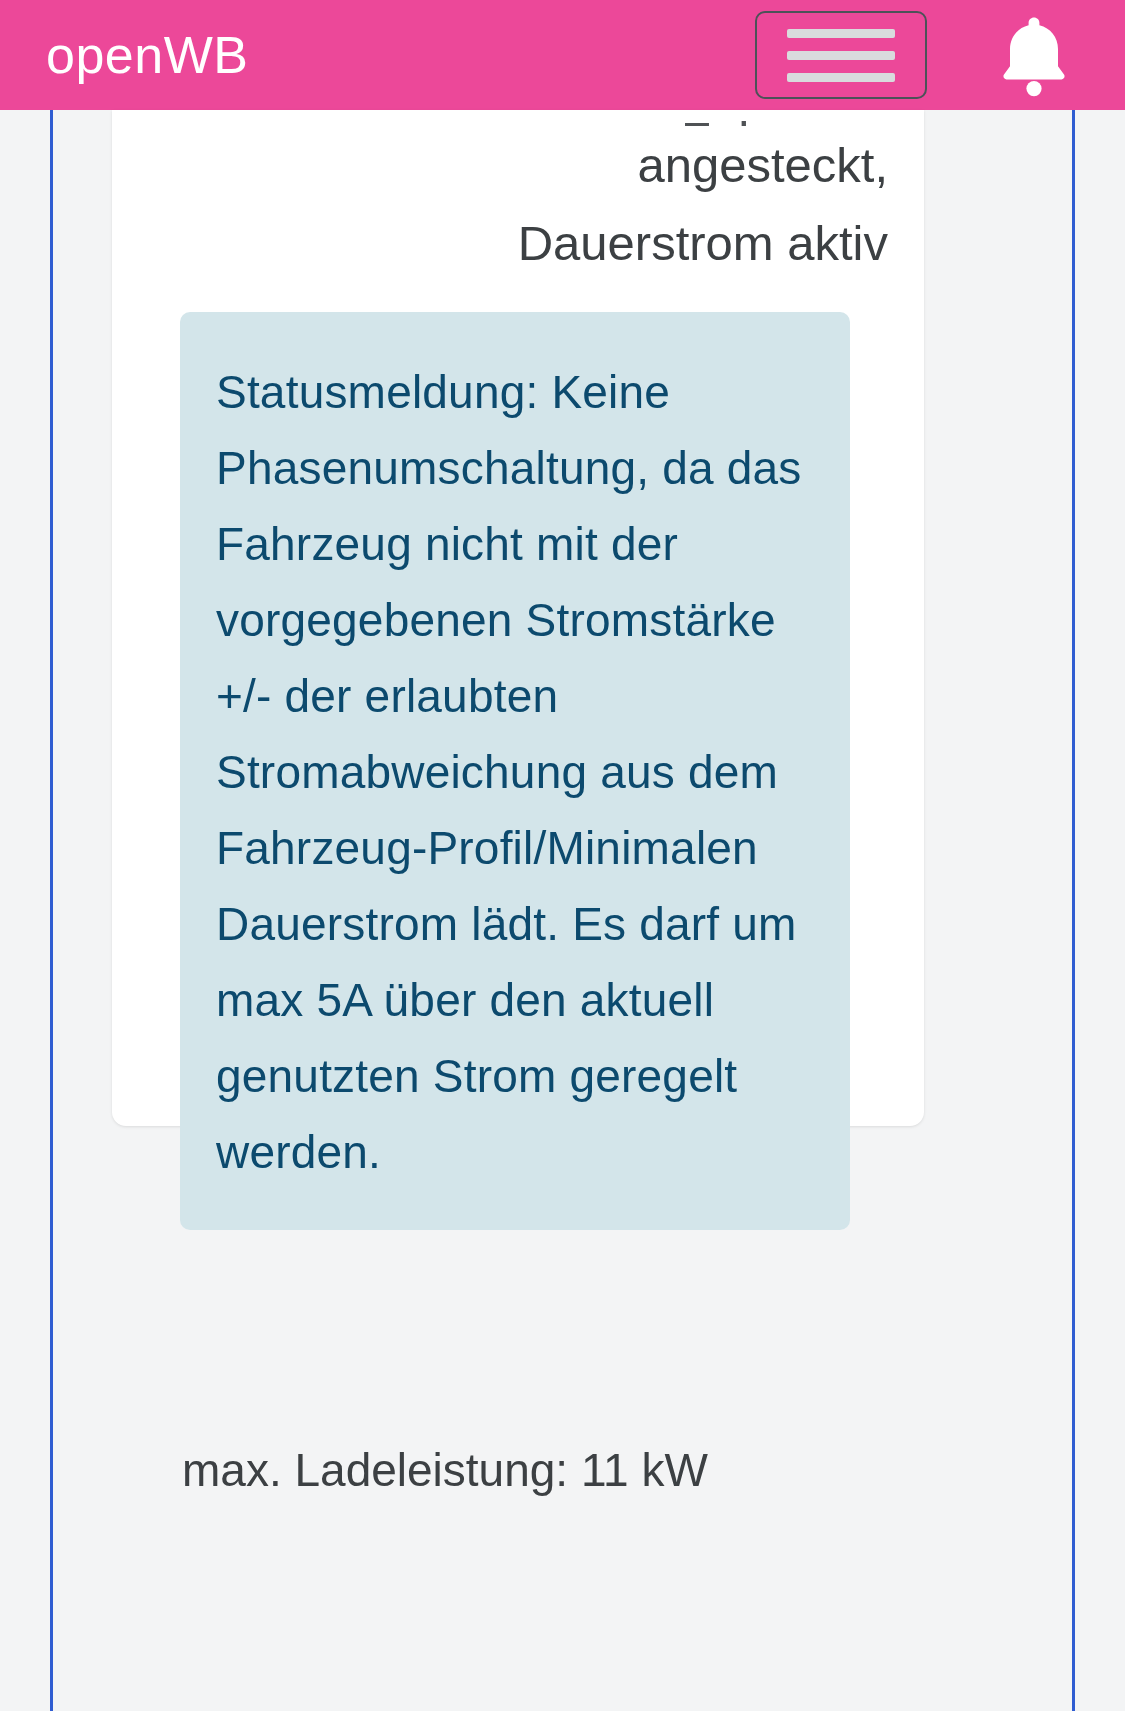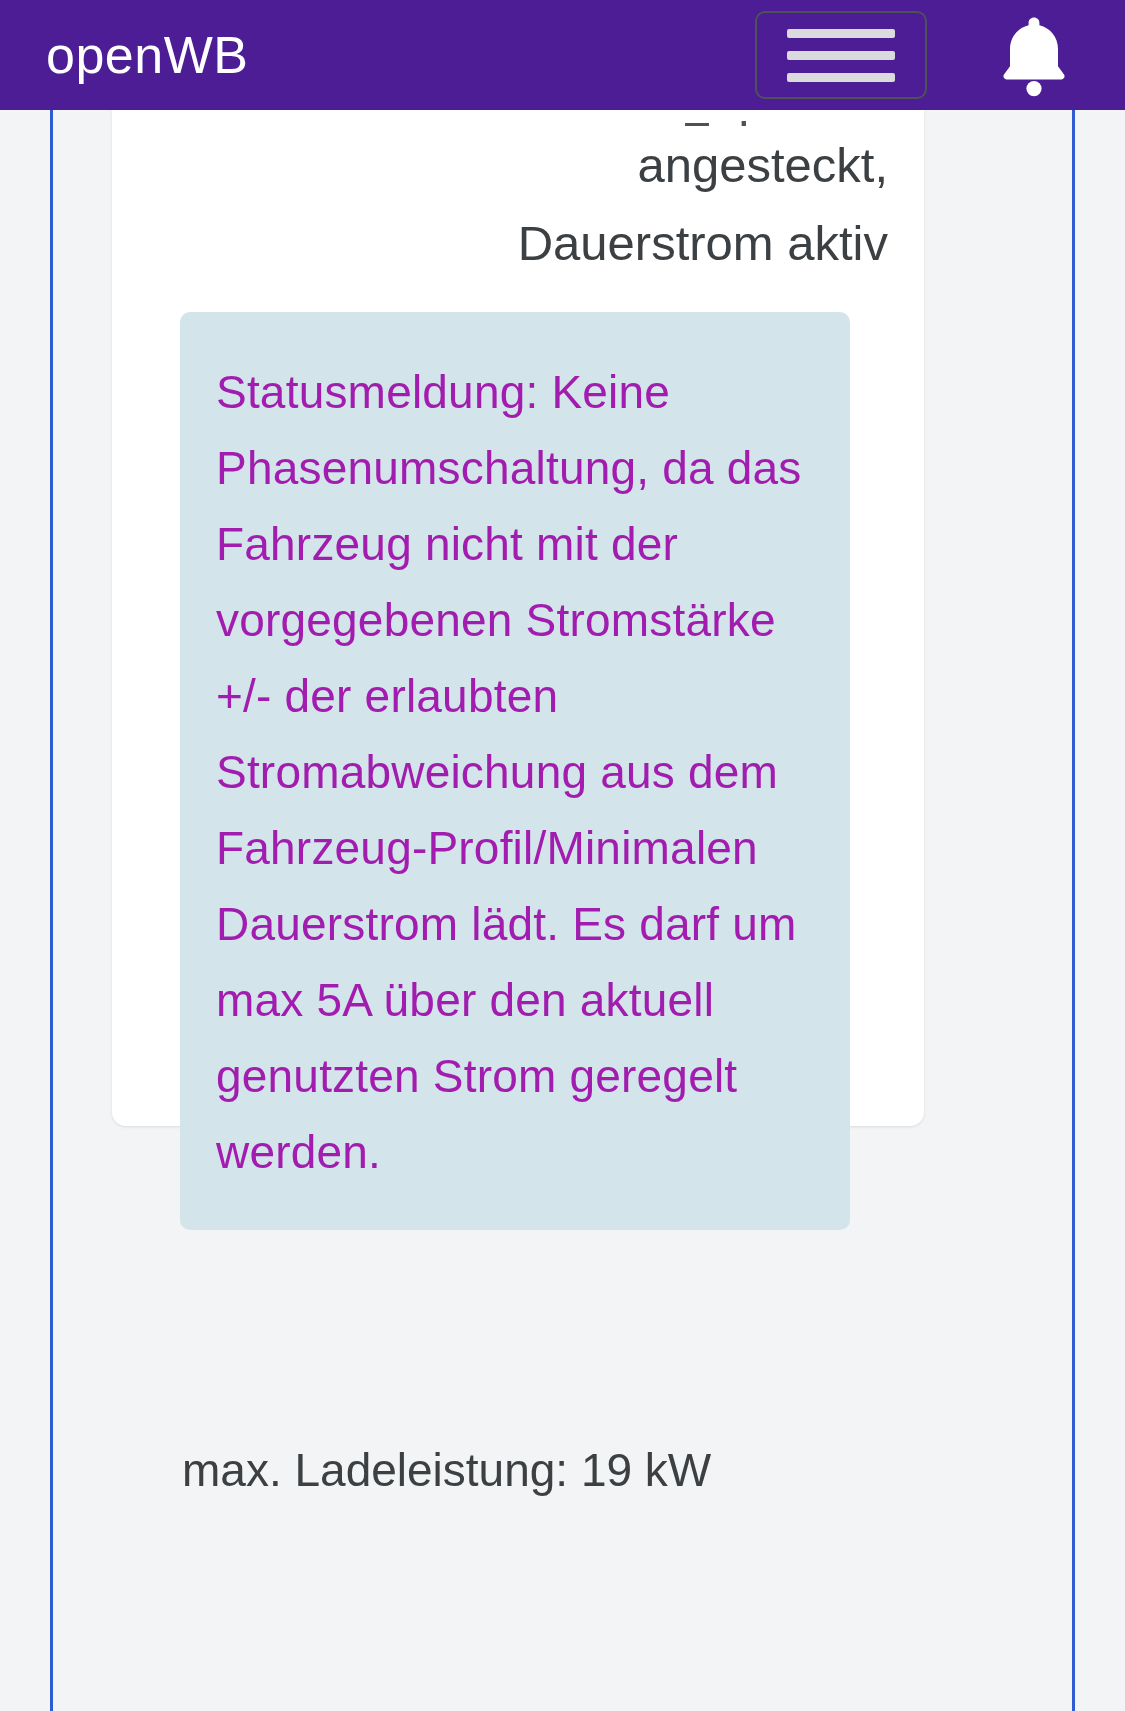--- a/index.html
+++ b/index.html
@@ -14,21 +14,21 @@
     font-family: "Liberation Sans", sans-serif;
     -webkit-font-smoothing: antialiased;
   }
 
   
   .appbar {
     position: absolute;
     top: 0; left: 0;
     width: 1125px;
     height: 110px;
-    background: #4c1d95;
+    background: #ec4899;
     box-sizing: border-box;
     display: flex;
     align-items: center;
   }
   .brand {
     color: #ffffff;
     font-size: 52px;
     font-weight: 400;
     letter-spacing: 0.5px;
     margin-left: 46px;
@@ -122,21 +122,21 @@
 
   .notice {
     position: absolute;
     top: 202px;
     left: 68px;
     width: 670px;
     background: #d3e5ea;
     border-radius: 10px;
     padding: 42px 36px 40px 36px;
     box-sizing: border-box;
-    color: #a21caf;
+    color: #0c4a6e;
     font-size: 46px;
     line-height: 76px;
     letter-spacing: 0.2px;
   }
 
   .max-power {
     position: absolute;
     top: 1330px;
     left: 70px;
     color: #3c4043;
@@ -174,16 +174,16 @@
   <div class="card">
 
     <div class="status-head">
       <span class="clipped">Fahrzeug</span>
       <div>angesteckt,</div>
       <div>Dauerstrom aktiv</div>
     </div>
 
     <div class="notice">Statusmeldung: Keine Phasenumschaltung, da das Fahrzeug nicht mit der vorgegebenen Stromstärke +/- der erlaubten Stromabweichung aus dem Fahrzeug-Profil/Minimalen Dauerstrom lädt. Es darf um max 5A über den aktuell genutzten Strom geregelt werden.</div>
 
-    <div class="max-power">max. Ladeleistung: 19 kW</div>
+    <div class="max-power">max. Ladeleistung: 11 kW</div>
 
   </div>
 </div>
 
 </body></html>

